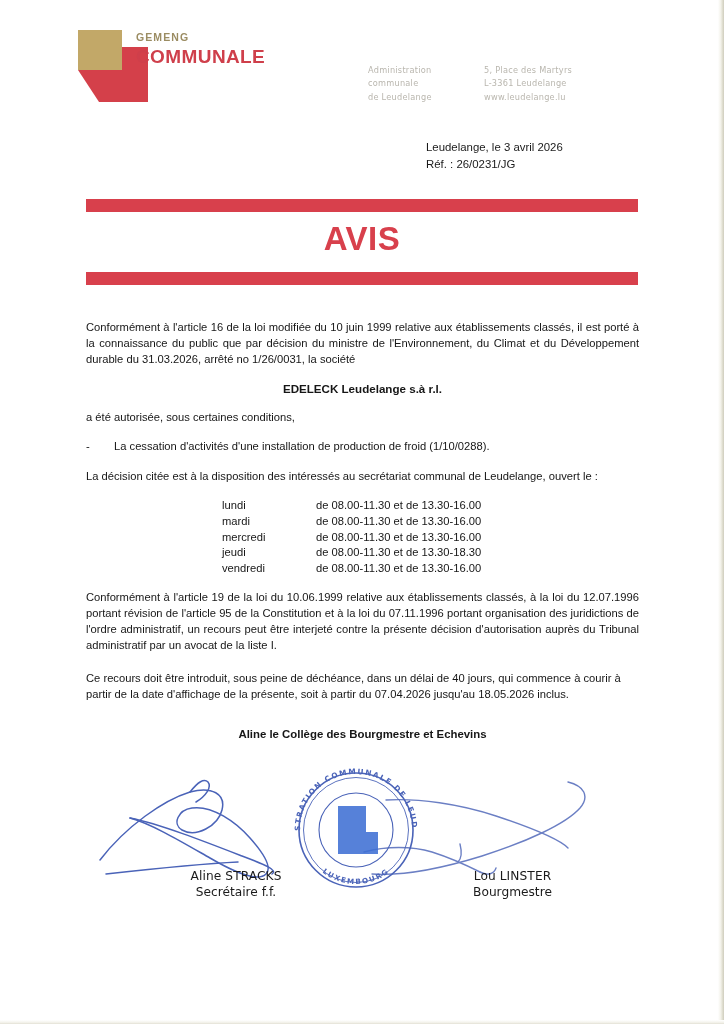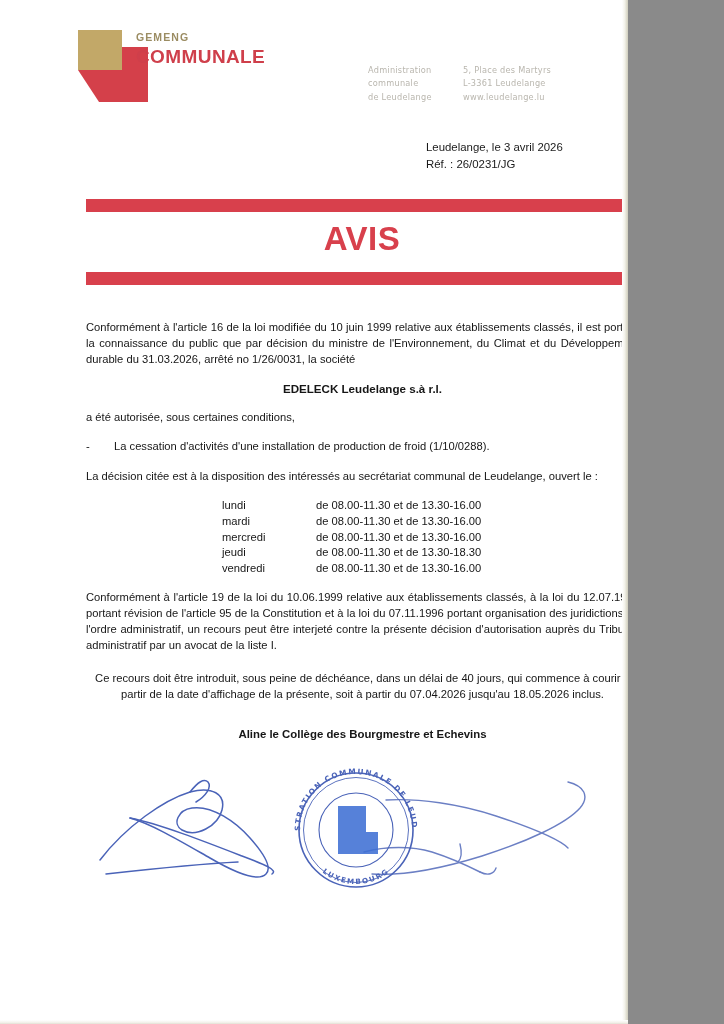--- a/index.html
+++ b/index.html
@@ -5,21 +5,21 @@
   html, body {
     margin: 0;
     padding: 0;
     background: #8a8a8a;
   }
   body {
     font-family: "Liberation Sans", sans-serif;
   }
   .page {
     position: relative;
-    width: 628px;
+    width: 724px;
     height: 1024px;
     background: #ffffff;
     overflow: hidden;
     box-sizing: border-box;
   }
   
   .scan-edge-right {
     position: absolute;
     top: 0; right: 0;
     width: 6px; height: 100%;
@@ -79,21 +79,21 @@
     line-height: 1.15;
     margin-top: 3px;
   }
 
   
   .contact {
     position: absolute;
     left: 368px;
     top: 64px;
     display: flex;
-    gap: 17px;
+    gap: 38px;
     color: #b9b6ae;
     font-size: 8.2px;
     line-height: 1.62;
     letter-spacing: 0.25px;
     font-family: "DejaVu Sans", sans-serif;
   }
   .contact-col div { white-space: nowrap; }
   .contact-col.c1 { width: 78px; }
   .contact-col.c2 { width: 104px; }
 
@@ -138,21 +138,21 @@
     top: 320px;
     width: 553px;
     font-size: 11.2px;
     color: #161616;
     line-height: 1.42;
   }
   .para {
     text-align: justify;
     margin: 0 0 13px 0;
   }
-  .para.last { text-align: center; }
+  .para.last { text-align: left; }
   .company {
     text-align: center;
     font-weight: bold;
     font-size: 11.6px;
     margin: 0 0 13px 0;
   }
   .bullet {
     display: flex;
     margin: 0 0 14px 0;
   }
@@ -320,16 +320,26 @@
       <text font-family="DejaVu Sans, sans-serif" font-size="7.4" font-weight="bold" letter-spacing="1.5" fill="#4a63b8">
         <textPath href="#arcTop" startOffset="50%" text-anchor="middle">ADMINISTRATION COMMUNALE DE LEUDELANGE</textPath>
       </text>
       <text font-family="DejaVu Sans, sans-serif" font-size="7.2" font-weight="bold" letter-spacing="1.6" fill="#4a63b8">
         <textPath href="#arcBottom" startOffset="50%" text-anchor="middle">LUXEMBOURG</textPath>
       </text>
       <path d="M56,50 L84,50 L84,76 L96,76 L96,98 L56,98 Z" fill="#3f6fd4" opacity="0.88"></path>
     </svg>
   </div>
 
+  <div class="names">
+    <div class="name-col left">
+      <div class="nm">Aline STRACKS</div>
+      <div>Secrétaire f.f.</div>
+    </div>
+    <div class="name-col right">
+      <div class="nm">Lou LINSTER</div>
+      <div>Bourgmestre</div>
+    </div>
+  </div>
 
   <div class="scan-edge-right"></div>
   <div class="scan-edge-bottom"></div>
 </div>
 
 </body></html>

